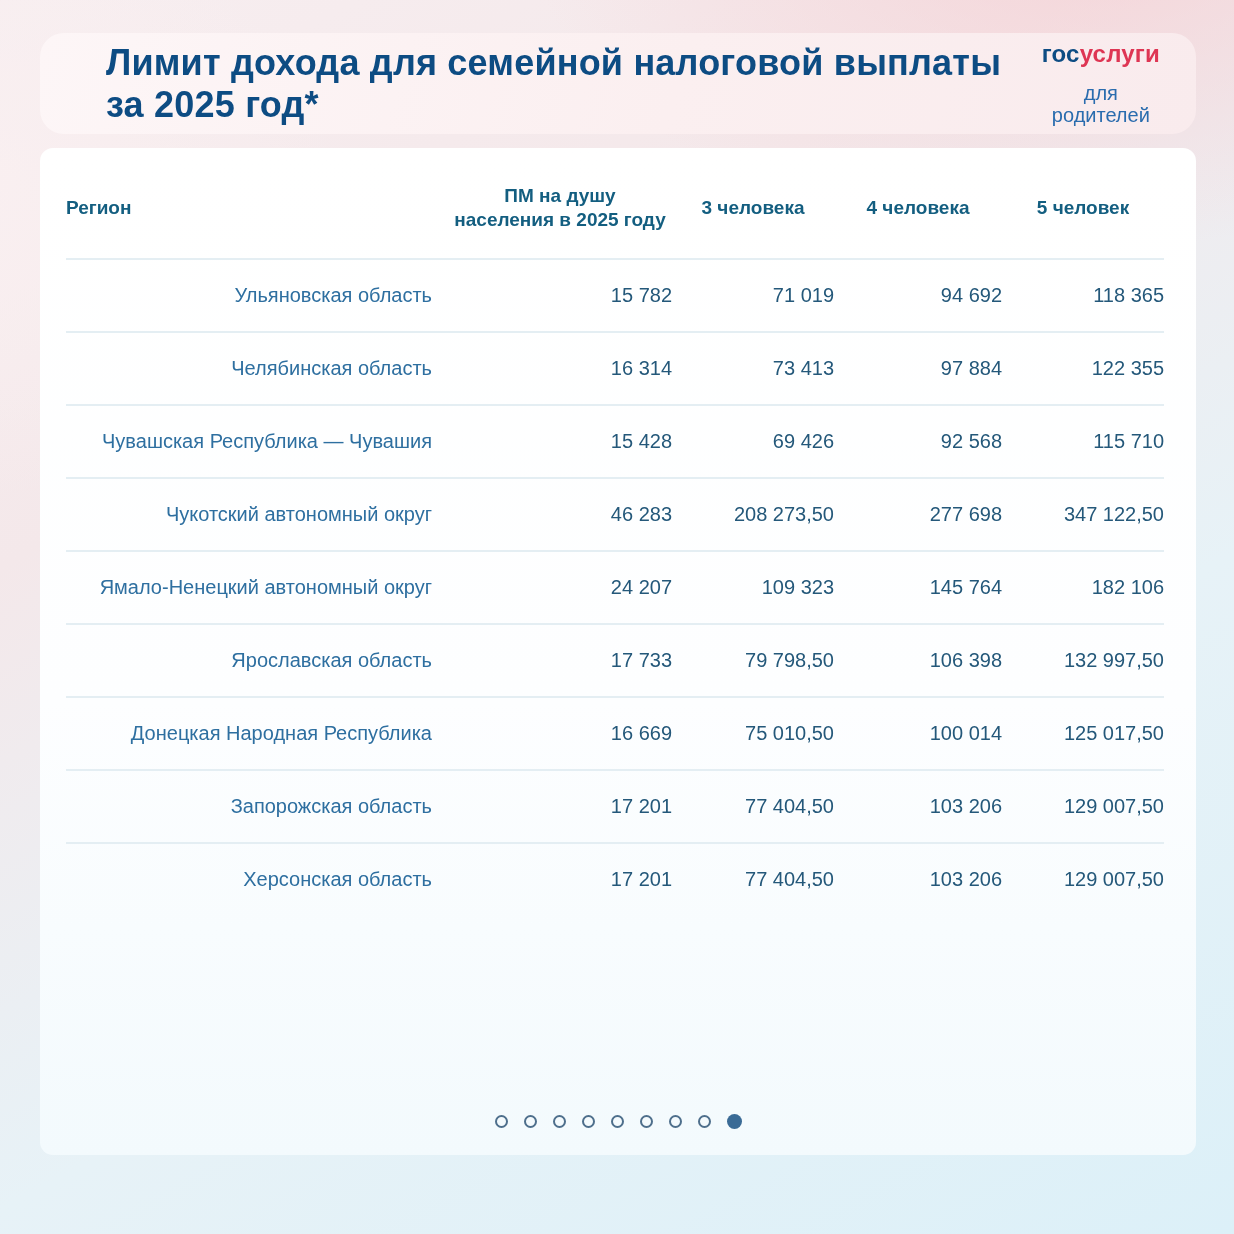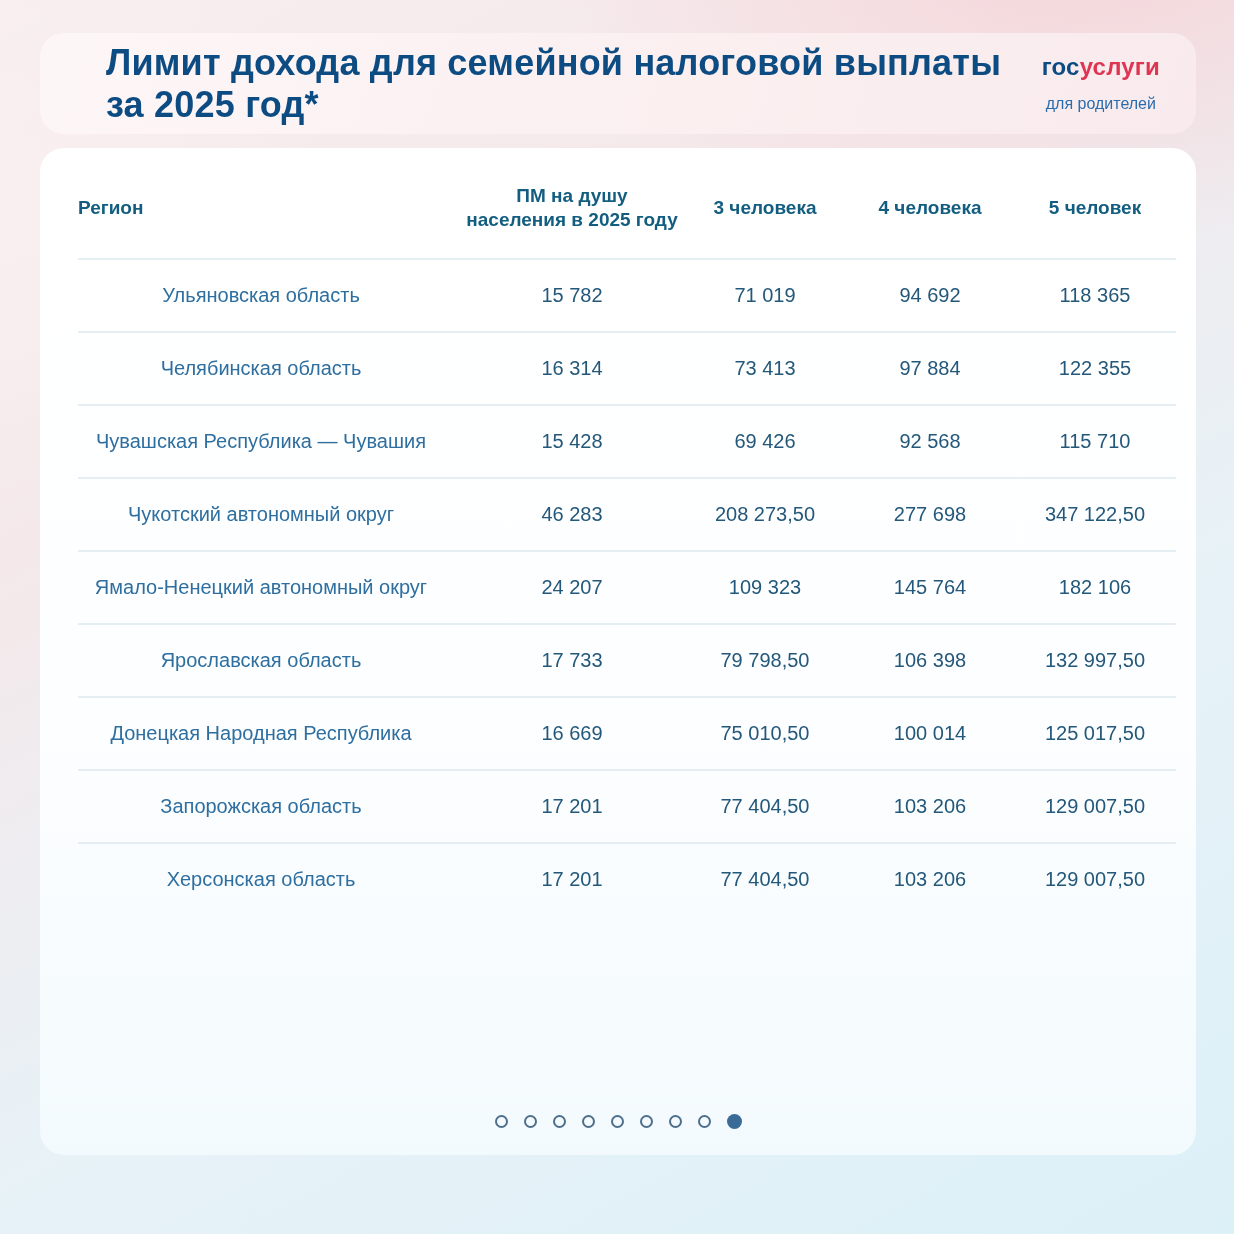--- a/index.html
+++ b/index.html
@@ -30,30 +30,30 @@
     font-size: 36px;
     font-weight: bold;
     color: #0d4c83;
     letter-spacing: 0.2px;
     margin-left: 28px;
   }
   .logo { text-align: center; line-height: 1.1; }
   .logo .wordmark { font-size: 24px; font-weight: bold; letter-spacing: 0.2px; text-align: right; }
   .logo .gos { color: #0d4c83; }
   .logo .uslugi { color: #de3553; }
-  .logo .sub { font-size: 16px; color: #2a6cae; margin-top: 15px; }
+  .logo .sub { font-size: 20px; color: #2a6cae; margin-top: 15px; }
 
   
   .table-card {
     position: absolute;
     left: 40px; top: 148px;
     width: 1156px; height: 1007px;
-    border-radius: 24px;
+    border-radius: 13px;
     background: linear-gradient(180deg, #ffffff 0%, #fdfeff 55%, #f3fafd 100%);
-    padding: 6px 20px 0 38px;
+    padding: 6px 20px 0 26px;
   }
   table { border-collapse: collapse; table-layout: fixed; width: 1098px; }
   col.c-region { width: 382px; }
   col.c-pm     { width: 224px; }
   col.c-p3     { width: 162px; }
   col.c-p4     { width: 168px; }
   col.c-p5     { width: 162px; }
 
   th {
     color: #135e80;
@@ -67,22 +67,22 @@
   th.center { text-align: center; }
   th .hline { display: block; }
 
   tbody tr { border-top: 2px solid #e4eef3; }
   td {
     font-size: 20px;
     padding: 22px 0;
     vertical-align: middle;
     line-height: 1.35;
   }
-  td.region { color: #2e6fa0; text-align: center; padding-right: 16px; }
-  td.num { color: #24587a; text-align: center; white-space: nowrap; }
+  td.region { color: #2e6fa0; text-align: right; padding-right: 16px; }
+  td.num { color: #24587a; text-align: right; white-space: nowrap; }
 
   
   .pagination {
     position: absolute;
     left: 0; right: 0; bottom: 26px;
     display: flex;
     justify-content: center;
     align-items: center;
     gap: 16px;
   }

